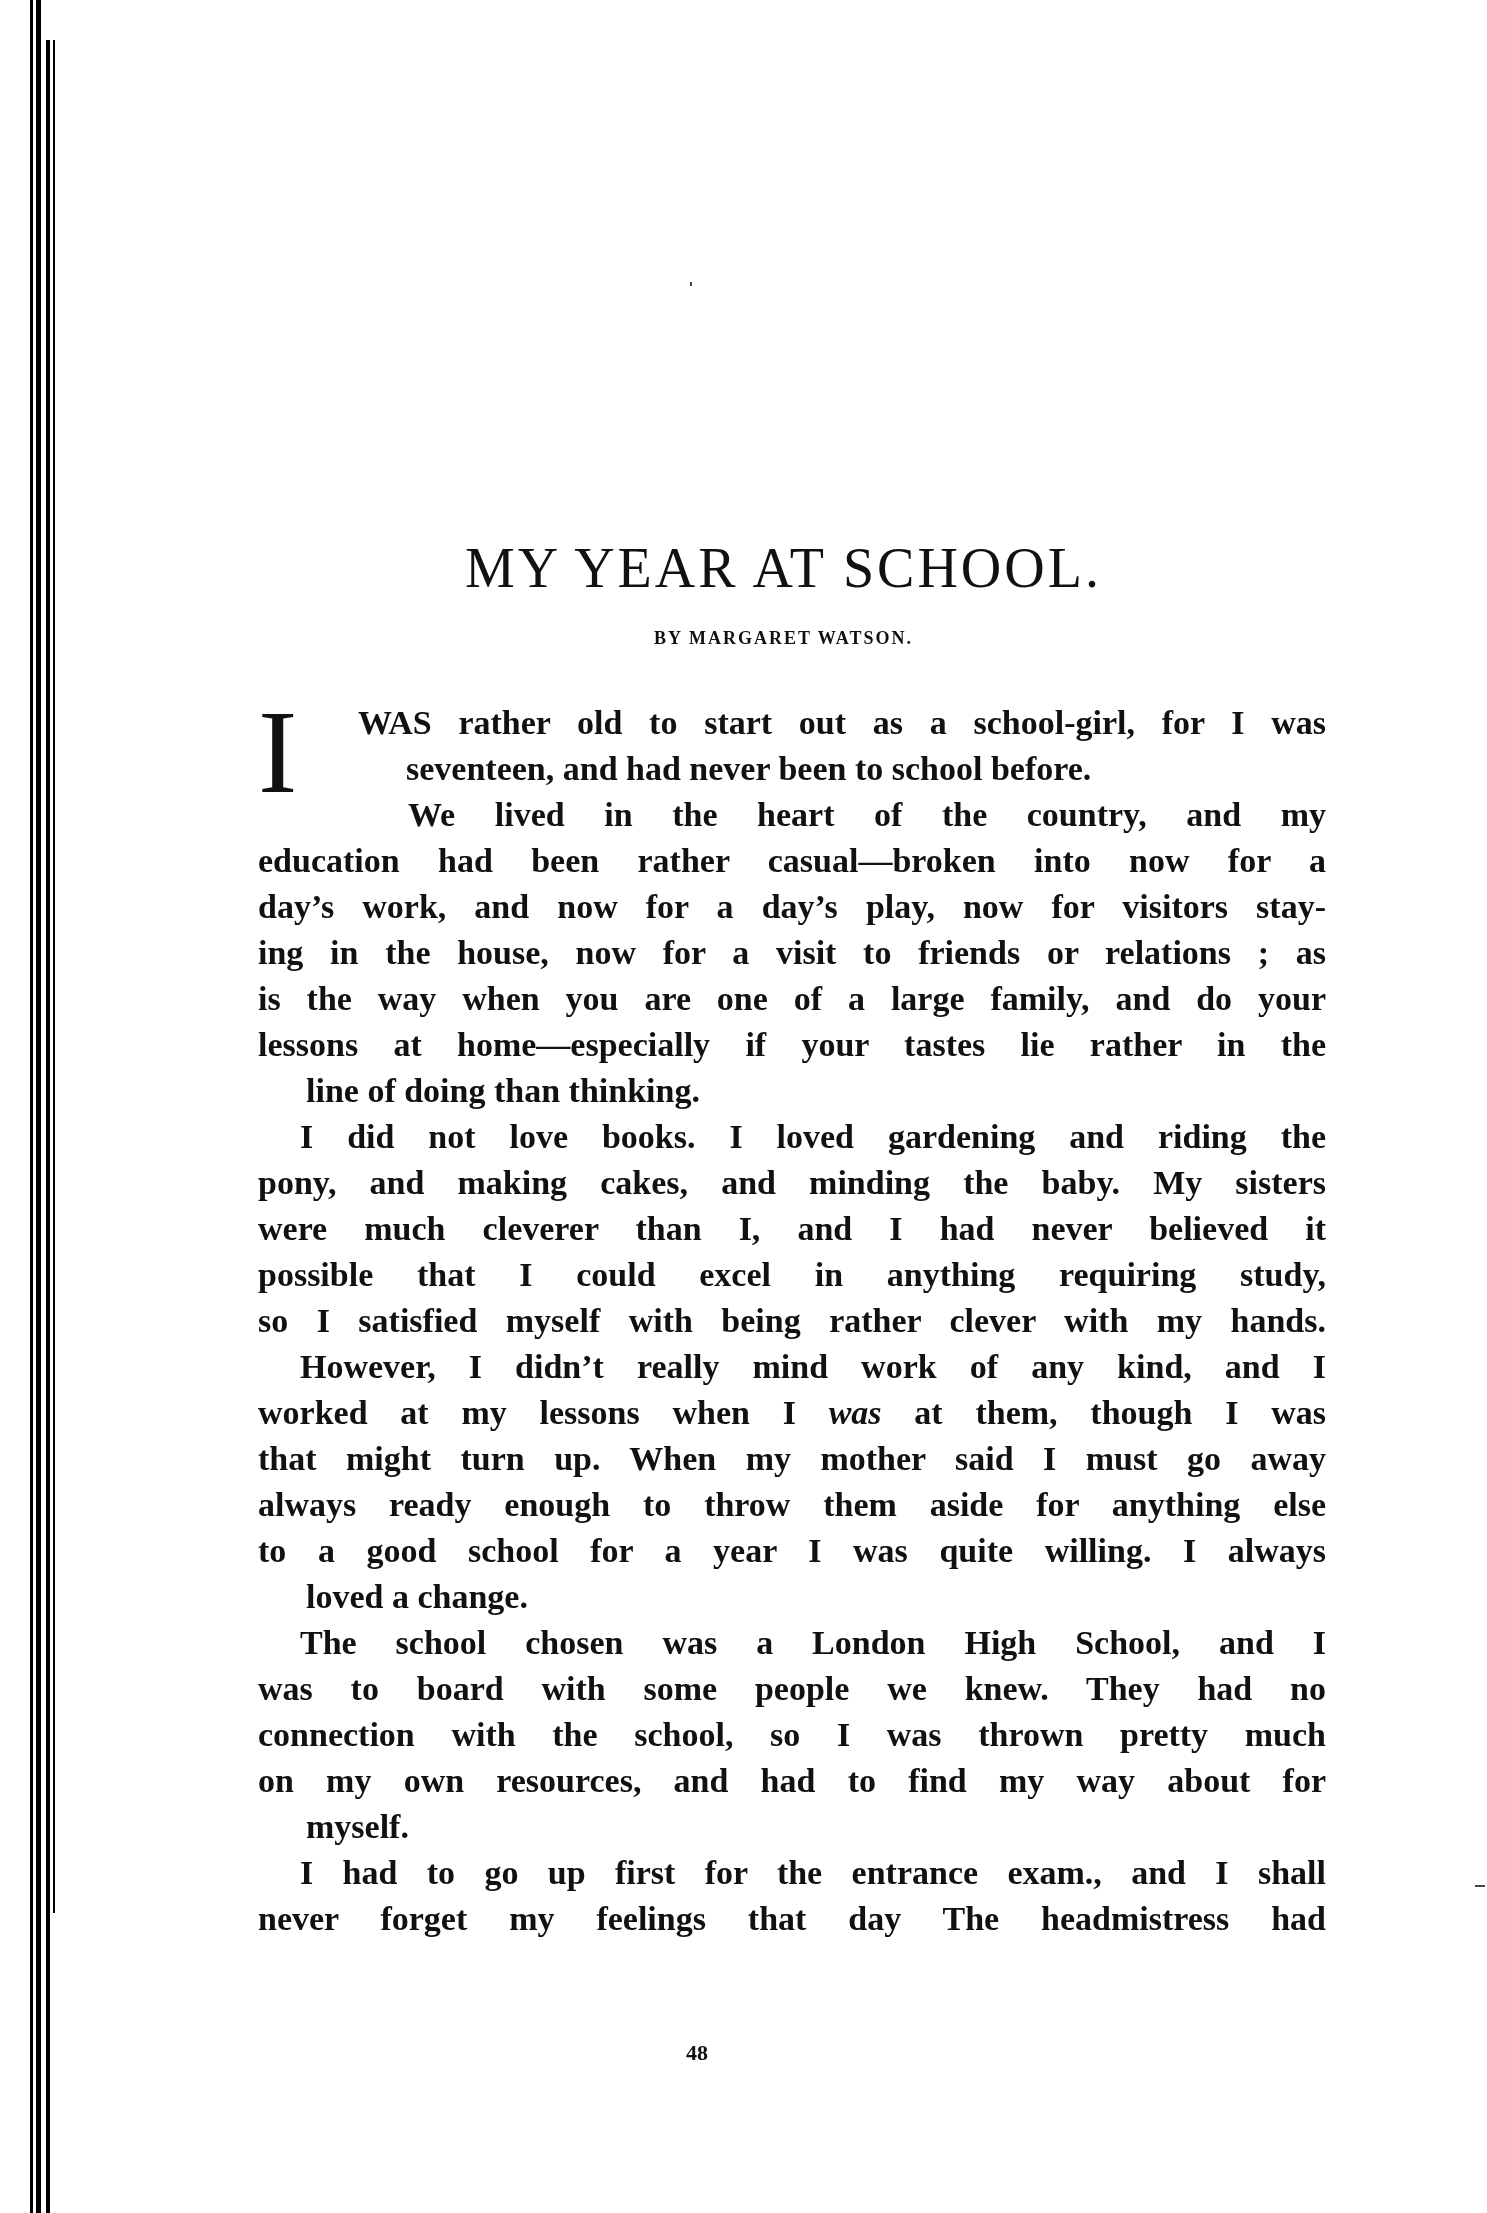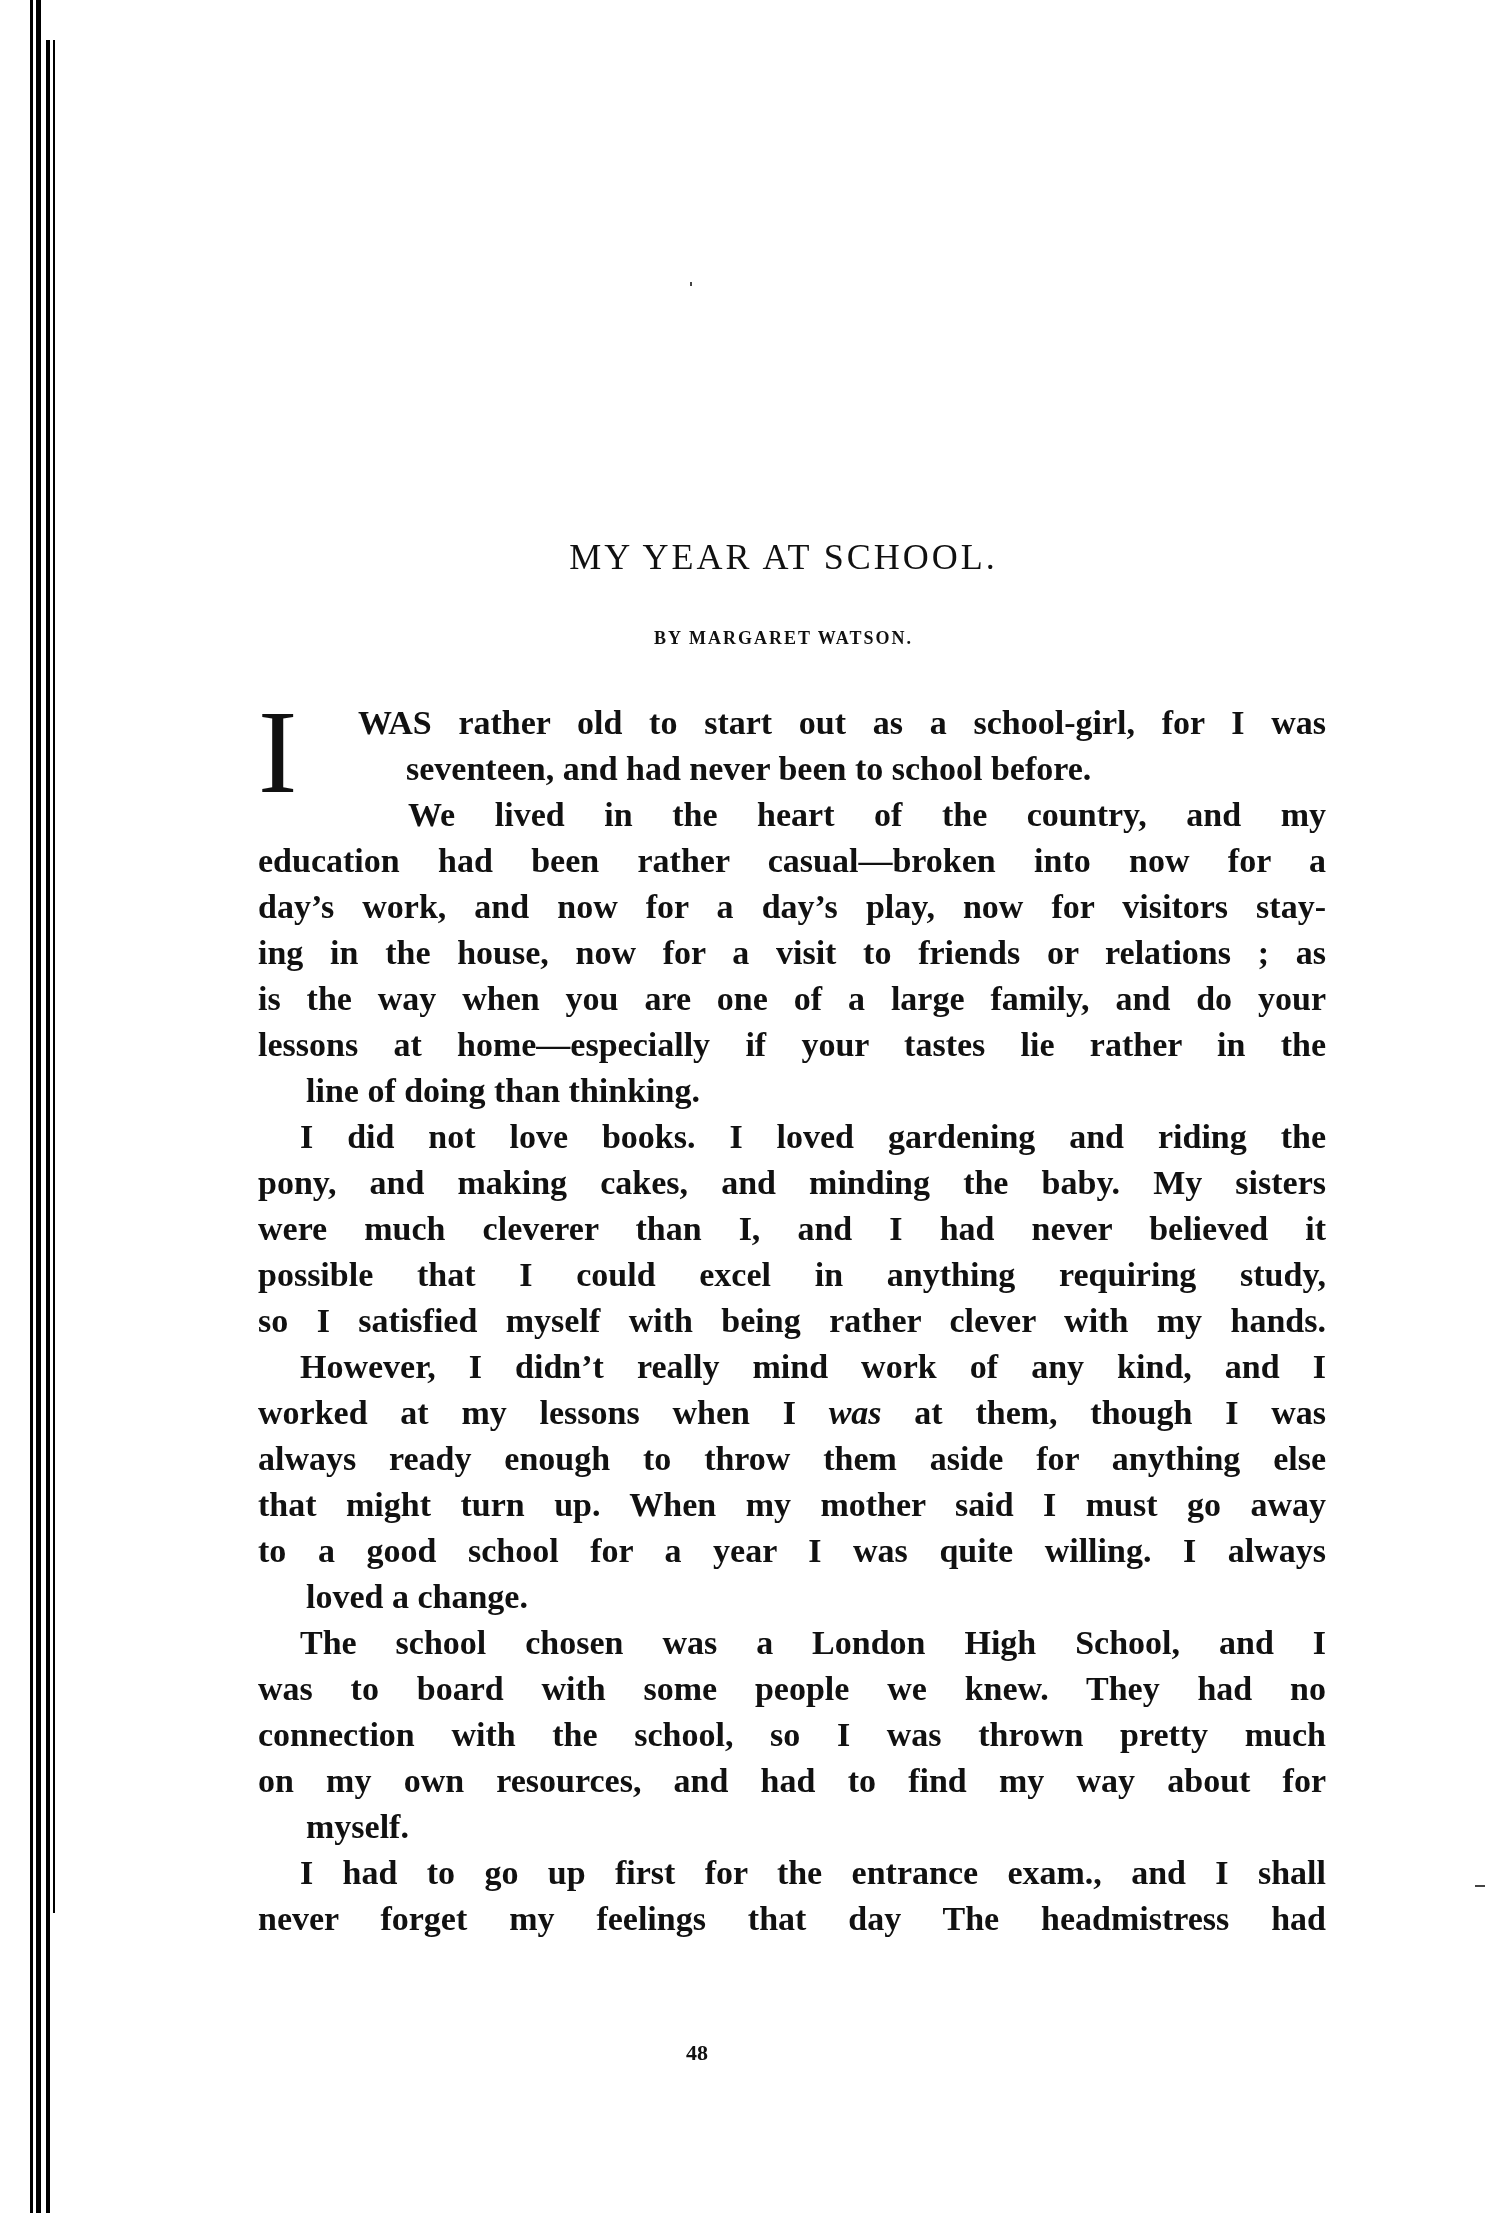--- a/index.html
+++ b/index.html
@@ -1,21 +1,21 @@
 <!DOCTYPE html>
 <html><head>
 <meta charset="utf-8">
 <style>
   html, body { margin: 0; padding: 0; background: #ffffff; }
   body { width: 1487px; height: 2213px; position: relative; overflow: hidden;
          font-family: "Liberation Serif", "DejaVu Serif", serif; color: #111; }
   .binding { position: absolute; top: 0; left: 0; width: 70px; height: 2213px; }
   .binding .ln { position: absolute; top: 0; bottom: 0; background: #000; }
   .title { position: absolute; top: 536px; left: 0; width: 1487px; text-align: center;
-           font-size: 36px; letter-spacing: 3px; padding-left: 80px; box-sizing: border-box; }
+           font-size: 56px; letter-spacing: 3px; padding-left: 80px; box-sizing: border-box; }
   .byline { position: absolute; top: 628px; left: 0; width: 1487px; text-align: center;
             font-size: 18px; font-weight: bold; letter-spacing: 2px; padding-left: 80px; box-sizing: border-box; }
   .text { position: absolute; left: 258px; width: 1068px; top: 700px; }
   .line { font-size: 34px; height: 46px; line-height: 46px; text-align: justify;
           text-align-last: justify; white-space: nowrap; font-weight: bold; }
   .line.last { text-align-last: left; margin-left: 48px; }
   .line.ind { padding-left: 42px; }
   .line.ind2 { padding-left: 150px; }
   .dropcap-wrap { position: relative; }
   .dropcap { position: absolute; left: 0; top: -6px; font-size: 118px; line-height: 1; font-weight: normal; }
@@ -51,22 +51,22 @@
     <div class="line">is the way when you are one of a large family, and do your</div>
     <div class="line">lessons at home—especially if your tastes lie rather in the</div>
     <div class="line last">line of doing than thinking.</div>
     <div class="line ind">I did not love books.  I loved gardening and riding the</div>
     <div class="line">pony, and making cakes, and minding the baby.  My sisters</div>
     <div class="line">were much cleverer than I, and I had never believed it</div>
     <div class="line">possible that I could excel in anything requiring study,</div>
     <div class="line">so I satisfied myself with being rather clever with my hands.</div>
     <div class="line ind">However, I didn’t really mind work of any kind, and I</div>
     <div class="line">worked at my lessons when I <i>was</i> at them, though I was</div>
+    <div class="line">that might turn up.  When my mother said I must go away</div>
     <div class="line">always ready enough to throw them aside for anything else</div>
-    <div class="line">that might turn up.  When my mother said I must go away</div>
     <div class="line">to a good school for a year I was quite willing.  I always</div>
     <div class="line last">loved a change.</div>
     <div class="line ind">The school chosen was a London High School, and I</div>
     <div class="line">was to board with some people we knew.  They had no</div>
     <div class="line">connection with the school, so I was thrown pretty much</div>
     <div class="line">on my own resources, and had to find my way about for</div>
     <div class="line last">myself.</div>
     <div class="line ind">I had to go up first for the entrance exam., and I shall</div>
     <div class="line">never forget my feelings that day   The headmistress had</div>
   </div>

